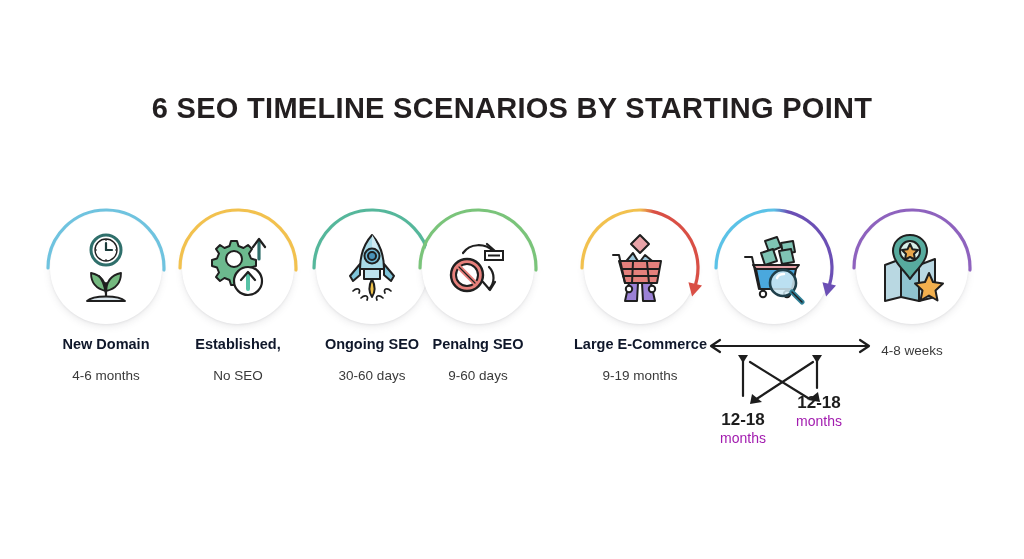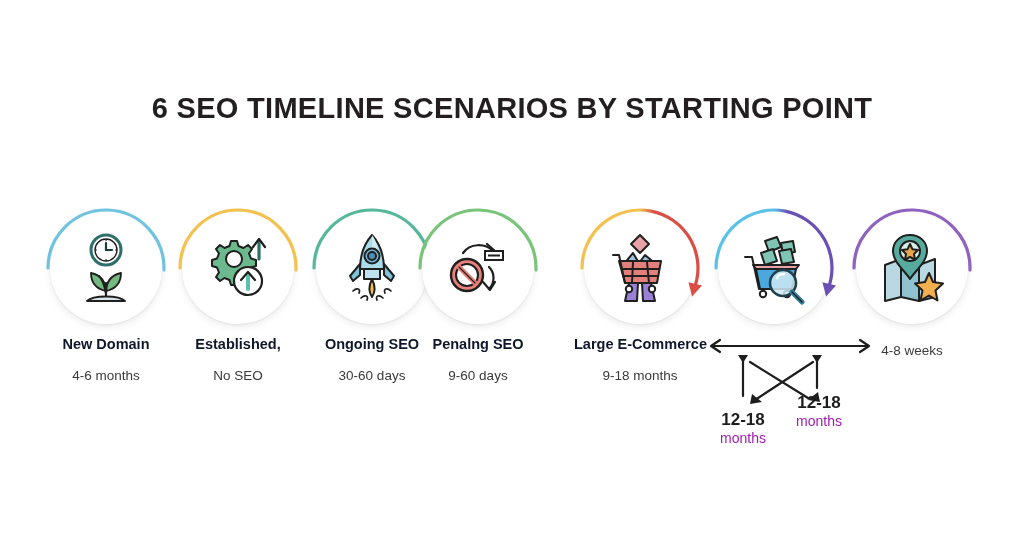--- a/index.html
+++ b/index.html
@@ -294,21 +294,21 @@
       <line x1="18" y1="45" x2="53" y2="45"></line>
       <line x1="28" y1="31" x2="27" y2="52"></line>
       <line x1="42" y1="31" x2="44" y2="52"></line>
       <circle cx="24" cy="58" r="3.2" fill="#ffffff"></circle>
       <circle cx="47" cy="58" r="3.2" fill="#ffffff"></circle>
     </g>
           </svg>
         </div>
         <div class="card-label">
           <div class="card-title">Large E-Commerce</div>
-          <div class="card-sub">9-18 months</div>
+          <div class="card-sub">9-19 months</div>
         </div>
       </div>
       <div class="card" style="left: 708px;">
         <div class="circle-wrap">
           <div class="circle-bg"></div>
           <svg class="arc-svg" viewBox="0 0 122 122">
             <defs>
               <linearGradient id="grad5" x1="0%" y1="0%" x2="100%" y2="0%">
                 <stop offset="0%" stop-color="#5BC2E7"></stop>
                 <stop offset="50%" stop-color="#5BC2E7"></stop>

